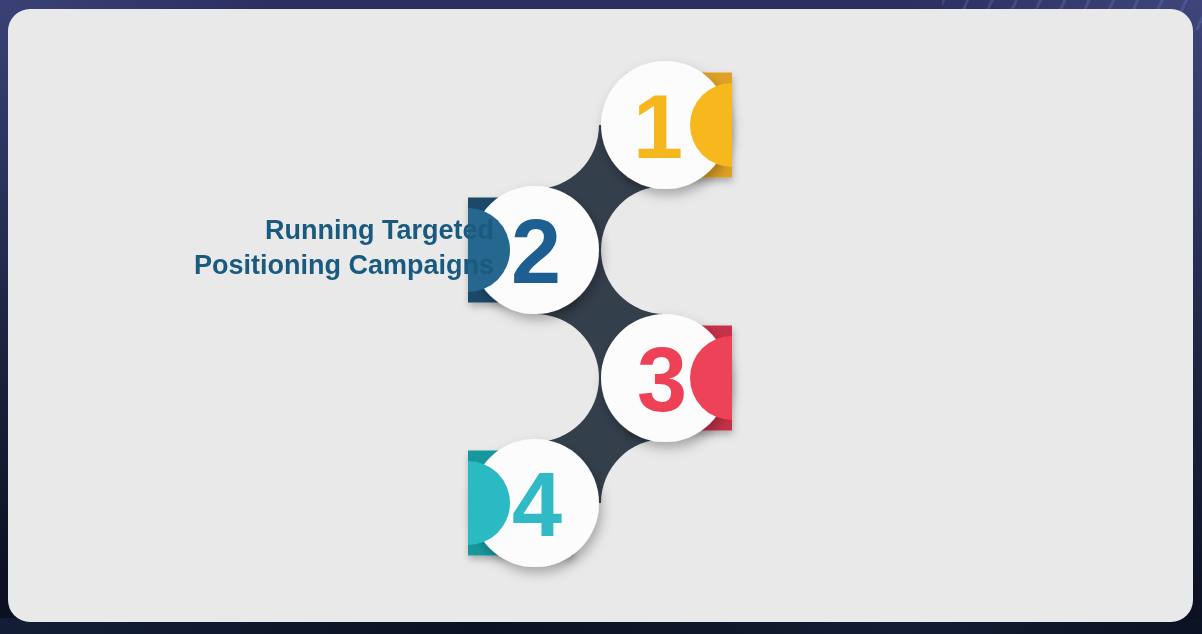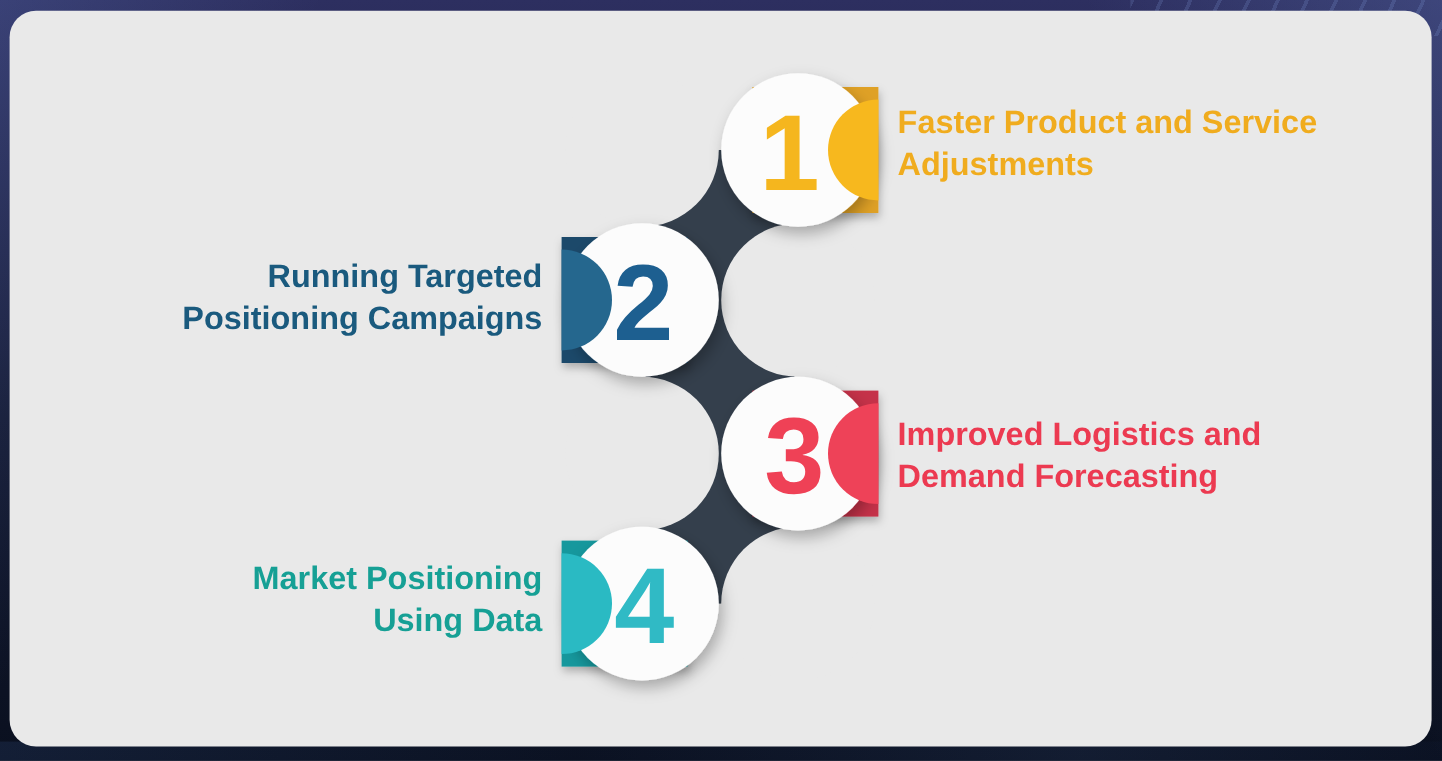--- a/index.html
+++ b/index.html
@@ -40,21 +40,21 @@
     font-weight: bold; font-size: 90px;
   }
 
   .heading {
     position: absolute; font-weight: bold; font-size: 27px; line-height: 35px;
     letter-spacing: 0px; white-space: nowrap;
   }
   .heading.left-side  { text-align: right; }
   .heading.right-side { text-align: left; }
   .h1 { left: 748px; top: 85px;  }
-  .h2 { right: 750px; top: 213px; }
+  .h2 { right: 708px; top: 213px; }
   .h3 { left: 748px; top: 345px; }
   .h4 { right: 750px; top: 465px; }
 </style>
 </head>
 <body>
 
 <div class="stage">
   <div class="streak tr"></div>
   <div class="streak bl"></div>
 
@@ -98,29 +98,17 @@
     </g>
 
     <g>
       <rect x="468" y="450.5" width="105" height="105" filter="url(#sqShadow)" fill="#14989d"></rect>
       <circle cx="535" cy="503" r="64" filter="url(#circShadow)" fill="#fcfcfc"></circle>
       <path d="M 468 461 A 42 42 0 0 1 468 545 Z" fill="#2abac3"></path>
       <text x="537" y="536" text-anchor="middle" class="step-num" fill="#30bac5">4</text>
     </g>
   </svg>
 
-  <div class="heading right-side h1" style="color: rgb(240, 172, 30);">
-    <span style="display:block">Faster Product and Service</span>
-    <span style="display:block">Adjustments</span>
-  </div>
   <div class="heading left-side h2" style="color: rgb(26, 90, 126);">
     <span style="display:block">Running Targeted</span>
     <span style="display:block">Positioning Campaigns</span>
   </div>
-  <div class="heading right-side h3" style="color: rgb(236, 58, 81);">
-    <span style="display:block">Improved Logistics and</span>
-    <span style="display:block">Demand Forecasting</span>
-  </div>
-  <div class="heading left-side h4" style="color: rgb(22, 160, 149);">
-    <span style="display:block">Market Positioning</span>
-    <span style="display:block">Using Data</span>
-  </div>
 </div>
 
 </body></html>

